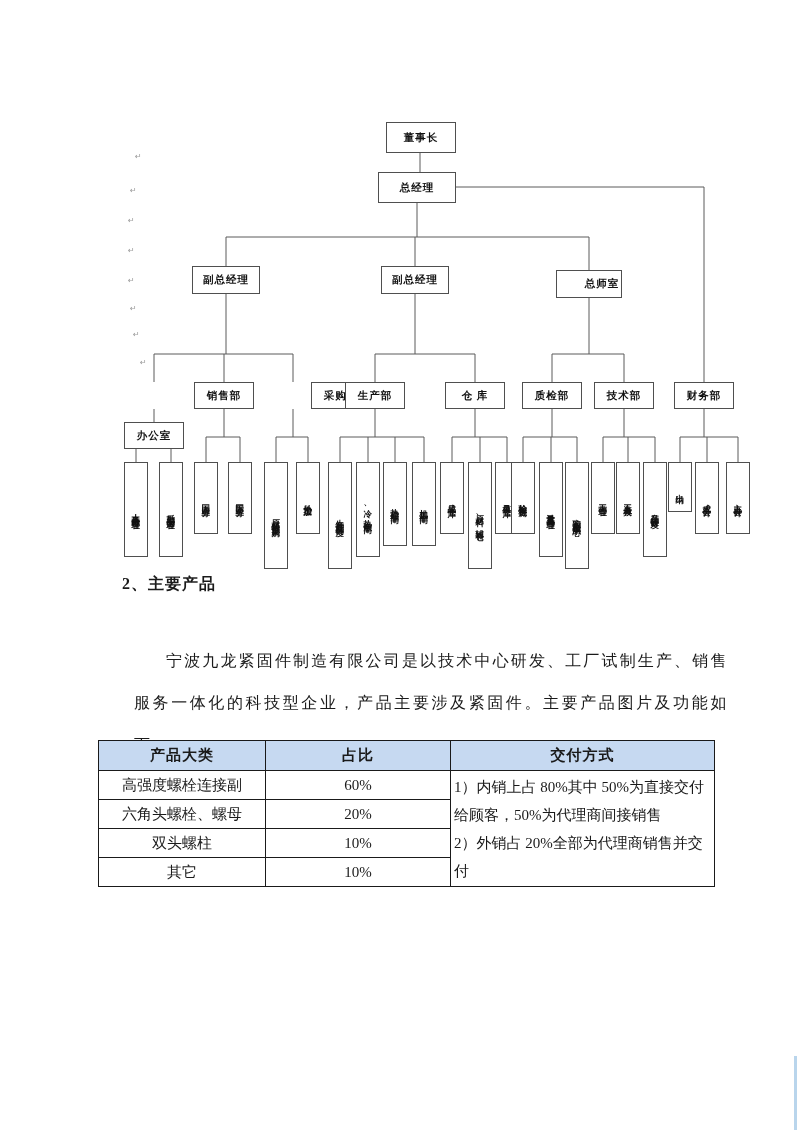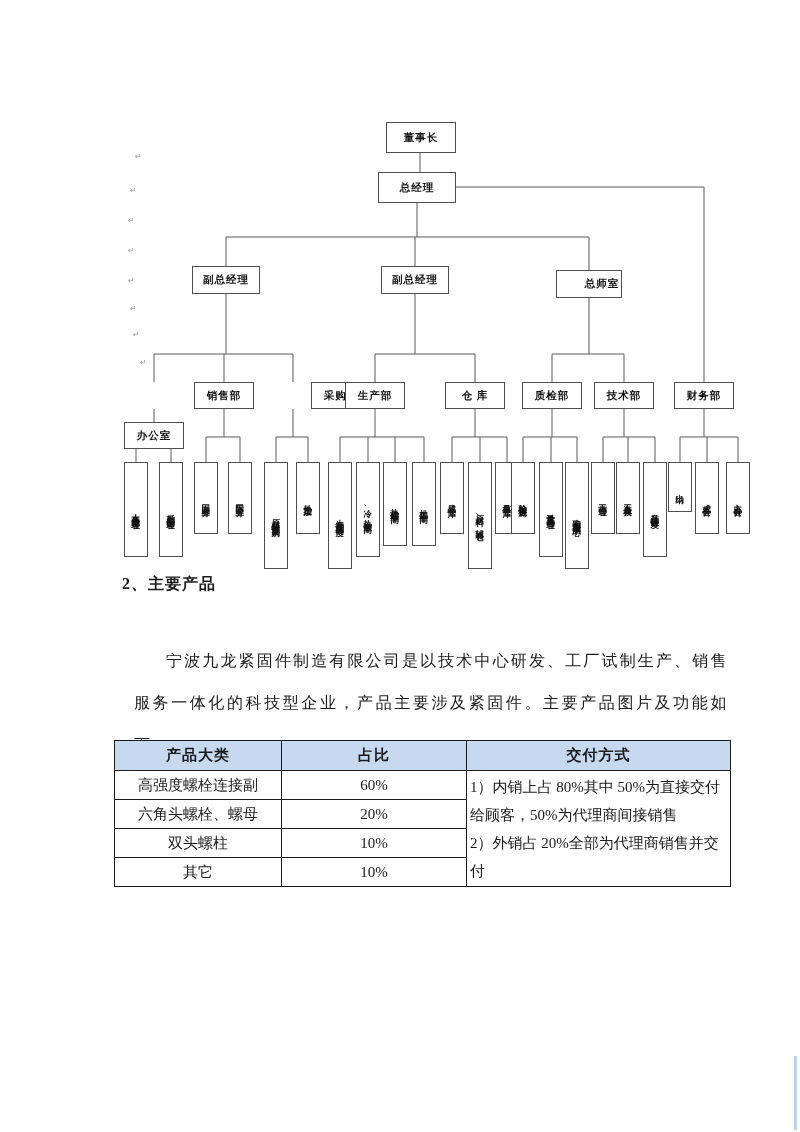--- a/index.html
+++ b/index.html
@@ -17,21 +17,21 @@
   .pmark{position:absolute;font-size:8px;color:#9a9a9a;font-family:"DejaVu Sans",sans-serif;}
 
   
   .heading{position:absolute;left:122px;top:574px;font-size:16px;font-weight:bold;letter-spacing:1px;}
   .bodypara{position:absolute;left:118px;top:624px;width:594px;font-size:16px;line-height:42px;
             letter-spacing:1.6px;text-indent:2em;text-align:justify;margin:16px;}
   .tcaption{position:absolute;left:98px;top:710px;width:616px;text-align:center;
             font-size:15px;font-weight:bold;letter-spacing:1px;}
 
   
-  .doc-table{position:absolute;left:114px;top:740px;width:616px;border-collapse:collapse;table-layout:fixed;padding-left:46px;}
+  .doc-table{position:absolute;left:98px;top:740px;width:616px;border-collapse:collapse;table-layout:fixed;padding-left:46px;}
   .doc-table th,.doc-table td{border:1px solid #1a1a1a;font-size:15px;box-sizing:border-box;}
   .doc-table th{background:#c6d9f1;height:30px;font-weight:bold;letter-spacing:1px;text-align:center;}
   .doc-table td.cat,.doc-table td.share{height:29px;text-align:center;}
   .doc-table td.delivery{text-align:left;vertical-align:middle;padding:0 3px;
                          white-space:pre-line;line-height:28px;}
 
   .scan-mark{position:absolute;left:794px;top:1056px;width:3px;height:74px;background:#b9d5ec;}
 </style>
 </head>
 <body>

